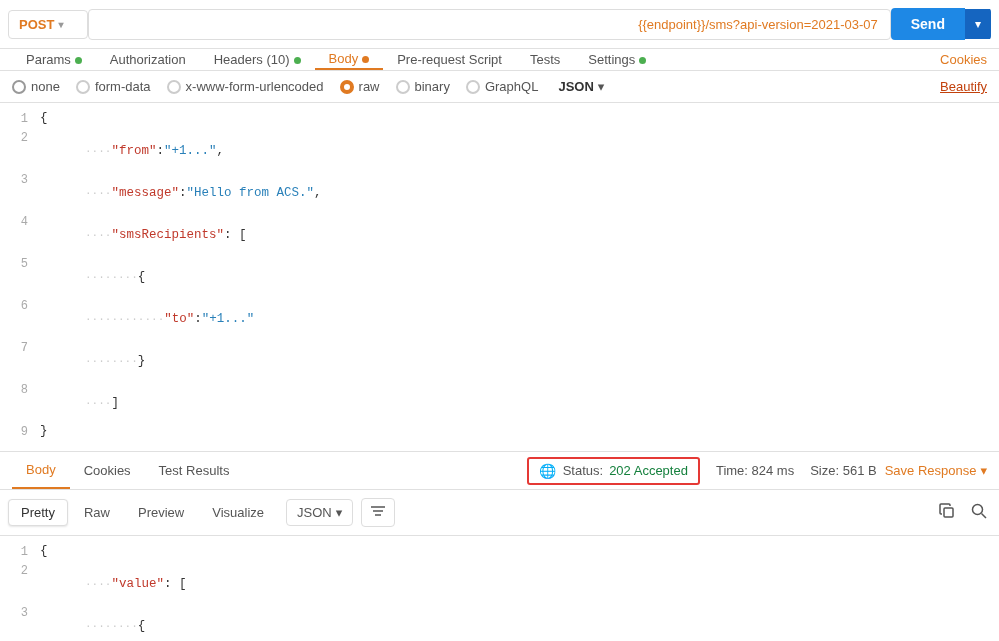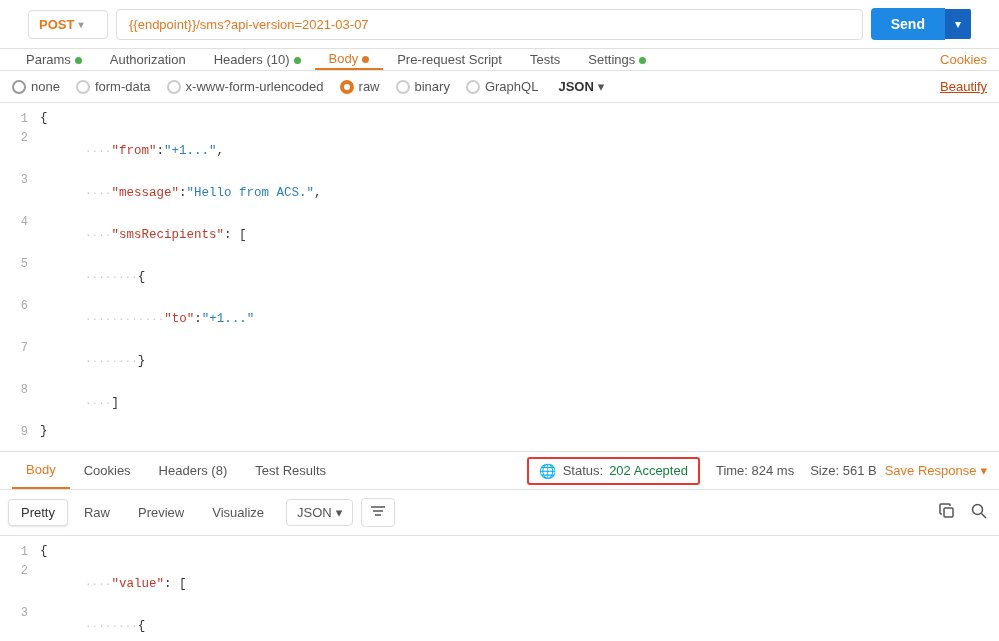--- a/index.html
+++ b/index.html
@@ -1,22 +1,22 @@
 <!DOCTYPE html>
 <html><head>
   <meta charset="utf-8">
   <style>
     * { box-sizing: border-box; margin: 0; padding: 0; }
     body { font-family: -apple-system, BlinkMacSystemFont, 'Segoe UI', sans-serif; font-size: 13px; background: #fff; color: #333; }
 
     
-    .top-bar { display: flex; align-items: center; padding: 8px 28px; gap: 8px; border-bottom: 1px solid #e0e0e0; }
+    .top-bar { display: flex; align-items: center; padding: 8px 8px; border-bottom: 1px solid #e0e0e0; }
     .method-select { display: flex; align-items: center; gap: 4px; border: 1px solid #ddd; border-radius: 4px; padding: 6px 10px; background: #fff; cursor: pointer; font-weight: 600; color: #e07a22; font-size: 13px; min-width: 80px; }
     .method-select .chevron { color: #999; font-size: 10px; }
-    .url-bar { flex: 1; border: 1px solid #ddd; border-radius: 4px; padding: 7px 12px; font-size: 13px; color: #e07a22; }
+    .url-bar { flex: 1; border: 1px solid #ddd; border-radius: 4px; padding: 7px 12px; font-size: 13px; color: #e07a22; text-align: right; }
     .send-btn { display: flex; align-items: center; gap: 0; border-radius: 4px; overflow: hidden; }
     .send-main { background: #1e88e5; color: #fff; border: none; padding: 8px 20px; font-size: 14px; font-weight: 600; cursor: pointer; }
     .send-arrow { background: #1565c0; color: #fff; border: none; padding: 8px 10px; font-size: 12px; cursor: pointer; }
 
     
     .tabs-row { display: flex; align-items: center; padding: 0 12px; border-bottom: 1px solid #e0e0e0; }
     .tab { padding: 2px 14px; cursor: pointer; color: #555; font-size: 13px; position: relative; white-space: nowrap; }
     .tab.active { color: #e07a22; border-bottom: 2px solid #e07a22; font-weight: 500; }
     .tab .dot { display: inline-block; width: 7px; height: 7px; border-radius: 50%; margin-left: 4px; vertical-align: middle; }
     .tab .dot.green { background: #4caf50; }
@@ -188,23 +188,20 @@
     <span class="line-content bracket">}</span>
   </div>
 </div>
 
 <div class="response-tabs-row">
   <div class="resp-tab active">
     <span>Body</span>
   </div>
   <div class="resp-tab">
     <span>Cookies</span>
-  </div>
-  <div class="resp-tab">
-    <span>Headers (8)</span>
   </div>
   <div class="resp-tab">
     <span>Test Results</span>
   </div>
   <div class="status-badge">
     <span class="status-icon">🌐</span>
     <span class="status-text">Status: </span>
       <span class="status-code">202 Accepted</span>
   </div>
   <div class="resp-meta">

